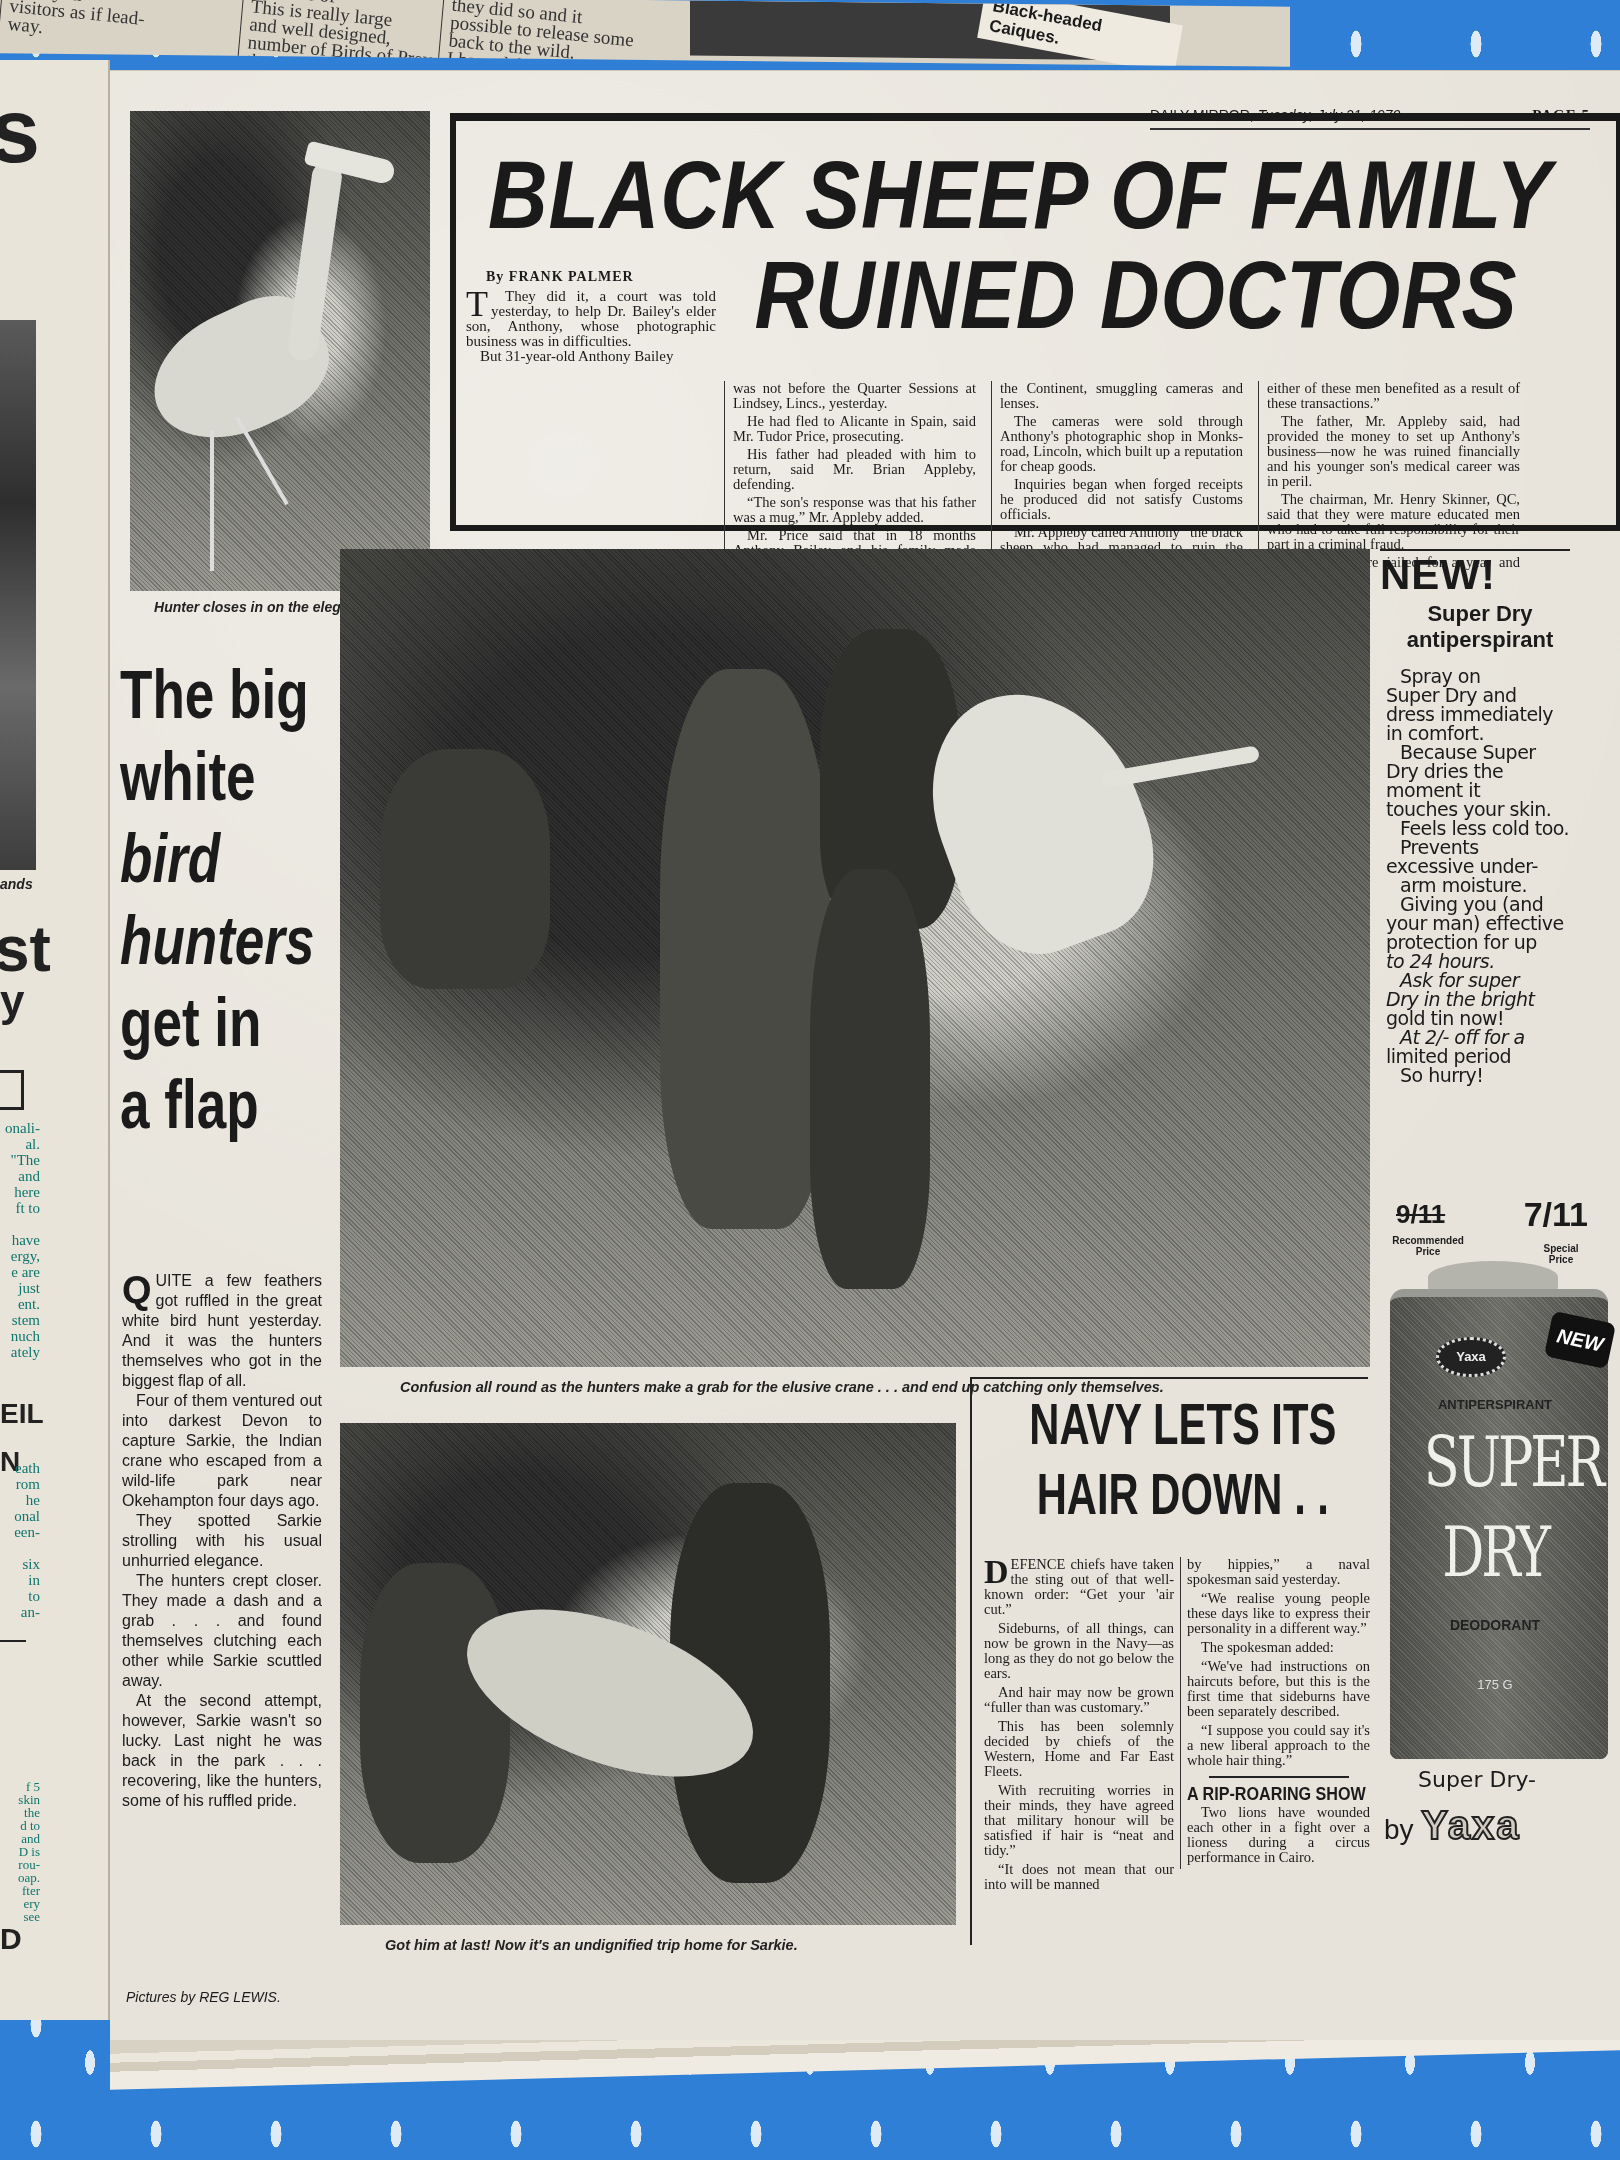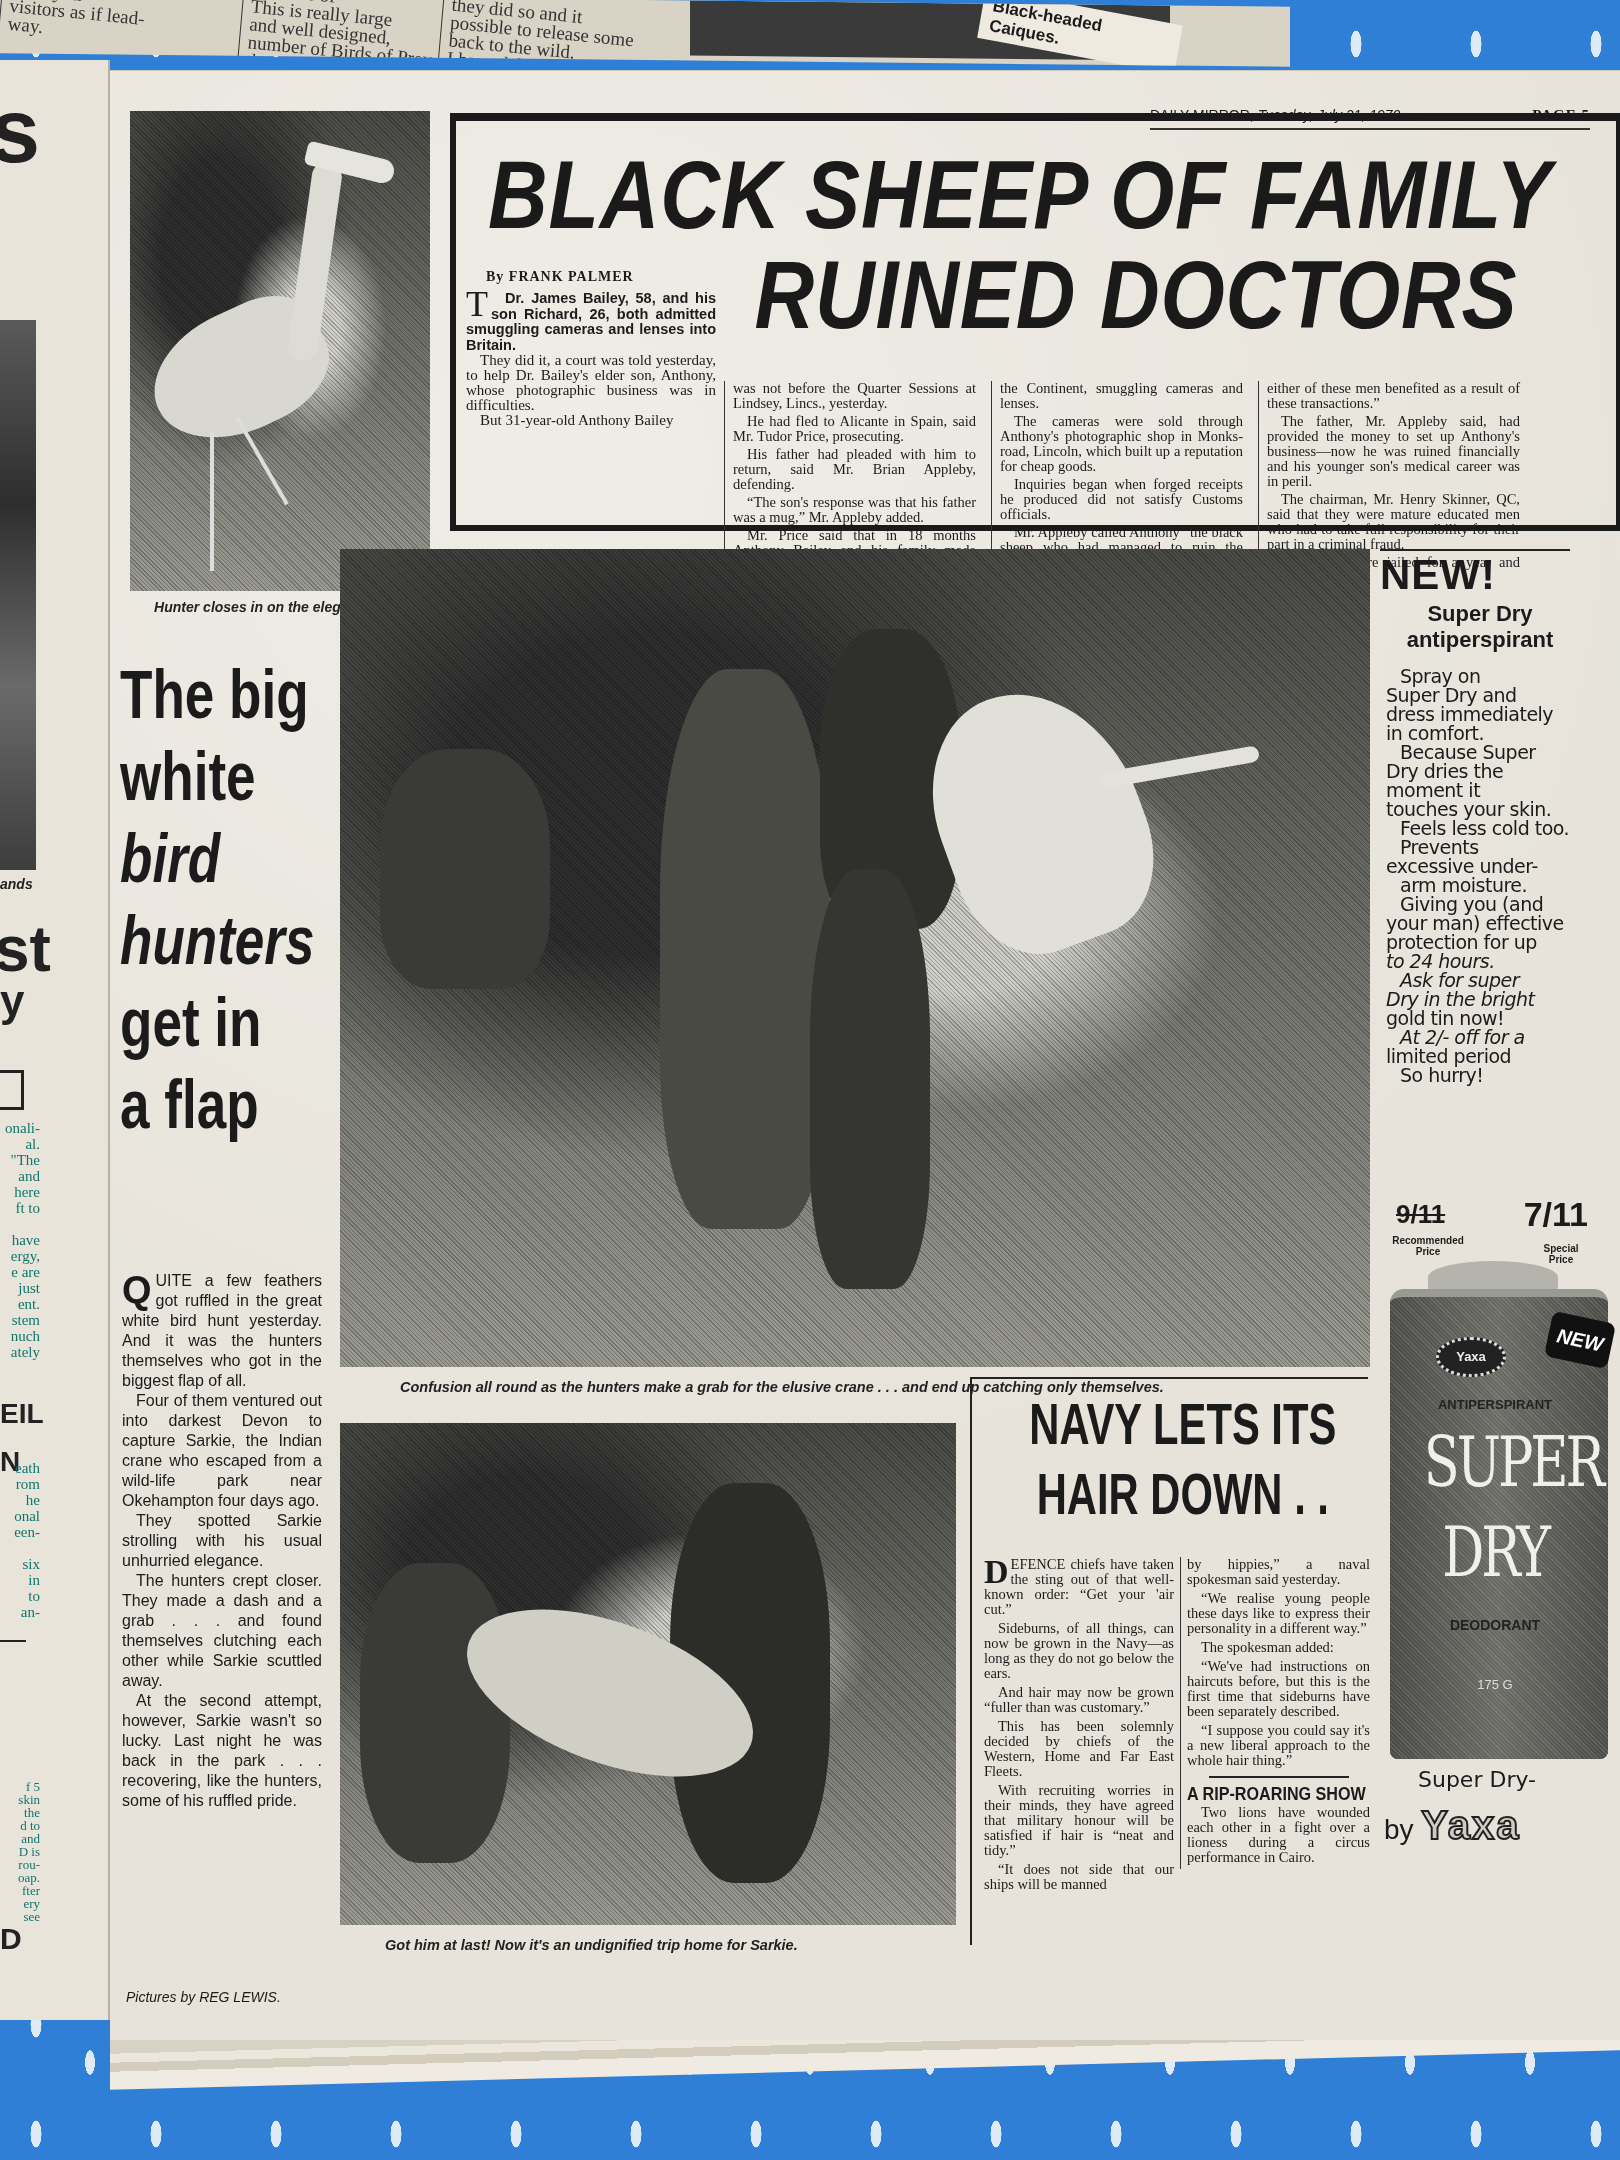--- a/index.html
+++ b/index.html
@@ -237,21 +237,20 @@
   <div class="abs caption-small cap-crane">Hunter closes in on the elegant runaway.</div>
 
   <div class="abs story-box">
     <div class="story-headline">
       <span class="l1">BLACK SHEEP OF FAMILY</span>
       <span class="l2">RUINED DOCTORS</span>
     </div>
     <div class="byline">By FRANK PALMER</div>
     <div class="intro">
       <span class="drop">T</span>
-      <p class="rest">Dr. James Bailey, 58, and his son Richard, 26, both admitted smuggling cameras and lenses into Britain.</p>
       <p class="serif">They did it, a court was told yesterday, to help Dr. Bailey's elder son, Anthony, whose photographic business was in difficulties.</p>
       <p class="serif">But 31-year-old Anthony Bailey</p>
     </div>
     <div class="col" style="left:268px;">
       <p class="noind">was not before the Quarter Sessions at Lindsey, Lincs., yesterday.</p>
       <p>He had fled to Alicante in Spain, said Mr. Tudor Price, prosecuting.</p>
       <p>His father had pleaded with him to return, said Mr. Brian Appleby, defending.</p>
       <p>“The son's response was that his father was a mug,” Mr. Appleby added.</p>
       <p>Mr. Price said that in 18 months Anthony Bailey and his family made about fifty trips to</p>
     </div>
@@ -308,21 +307,21 @@
     <div class="navy-headline">
       <div>NAVY LETS ITS</div>
       <div>HAIR DOWN . .</div>
     </div>
     <div class="navy-col navy-col1">
       <p class="first"><span class="drop">D</span><span>EFENCE chiefs have taken the sting out of that well-known order: “Get your 'air cut.”</span></p>
       <p>Sideburns, of all things, can now be grown in the Navy—as long as they do not go below the ears.</p>
       <p>And hair may now be grown “fuller than was customary.”</p>
       <p>This has been solemnly decided by chiefs of the Western, Home and Far East Fleets.</p>
       <p>With recruiting worries in their minds, they have agreed that military honour will be satisfied if hair is “neat and tidy.”</p>
-      <p>“It does not side that our ships will be manned</p>
+      <p>“It does not mean that our into will be manned</p>
     </div>
     <div class="navy-col navy-col2">
       <p class="first">by hippies,” a naval spokesman said yesterday.</p>
       <p>“We realise young people these days like to express their personality in a different way.”</p>
       <p>The spokesman added:</p>
       <p>“We've had instructions on haircuts before, but this is the first time that sideburns have been separately described.</p>
       <p>“I suppose you could say it's a new liberal approach to the whole hair thing.”</p>
       <div class="rip-rule"></div>
       <div class="rip-head">A RIP-ROARING SHOW</div>
       <p>Two lions have wounded each other in a fight over a lioness during a circus performance in Cairo.</p>

